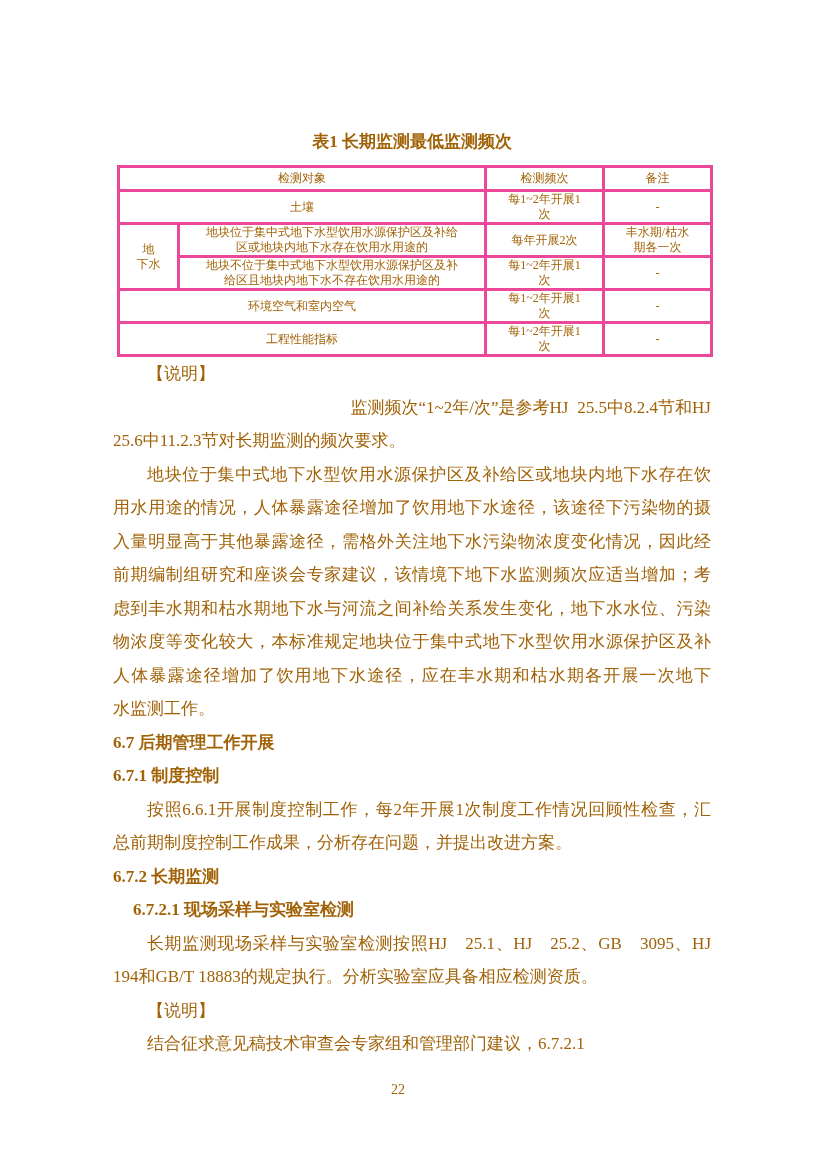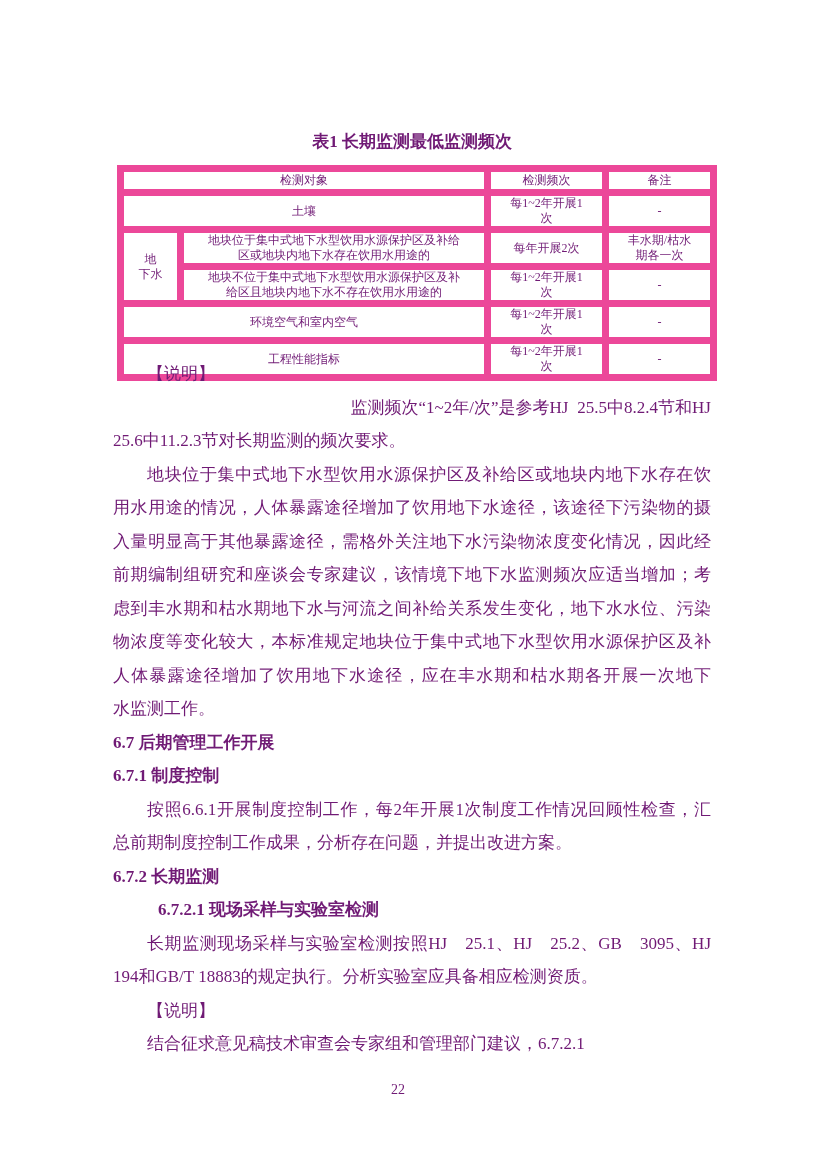--- a/index.html
+++ b/index.html
@@ -1,49 +1,49 @@
 <!DOCTYPE html>
 <html><head>
 <meta charset="utf-8">
 <style>
   html,body { margin:0; padding:0; background:#ffffff; }
   .page {
     position:relative;
     width:827px; height:1169px;
     background:#ffffff;
-    color:#701a75;
+    color:#a16207;
     font-family:"Liberation Serif","DejaVu Serif",serif;
     overflow:hidden;
   }
   .doc-title {
     position:absolute; left:113px; top:131px; width:598px;
     text-align:center; font-weight:bold; font-size:17px; line-height:22px;
   }
   table.freq {
     position:absolute; left:117px; top:165px; width:593px;
     border-collapse:collapse; table-layout:fixed;
     font-size:12px; line-height:15px;
   }
   table.freq td, table.freq th {
-    border:7px solid #ec4899;
+    border:3px solid #ec4899;
     text-align:center; vertical-align:middle;
     padding:0 2px;
     white-space:pre-line;
     font-weight:normal;
     overflow:hidden;
   }
   .body-text {
     position:absolute; left:113px; top:357px; width:598px;
     font-size:17px; line-height:33.5px;
   }
   .line { height:33.5px; }
   .j { text-align:justify; text-align-last:justify; }
   .ind { text-indent:34px; }
   .b { font-weight:bold; }
-  .ml { margin-left:45px; }
+  .ml { margin-left:20px; }
   .split { display:flex; justify-content:flex-end; padding-left:34px;gap:9px; }
   .pageno {
     position:absolute; left:0; top:1081px; width:796px;
     text-align:center; font-size:14px; line-height:18px;
   }
 </style>
 </head>
 <body>
 
 <div class="page">

